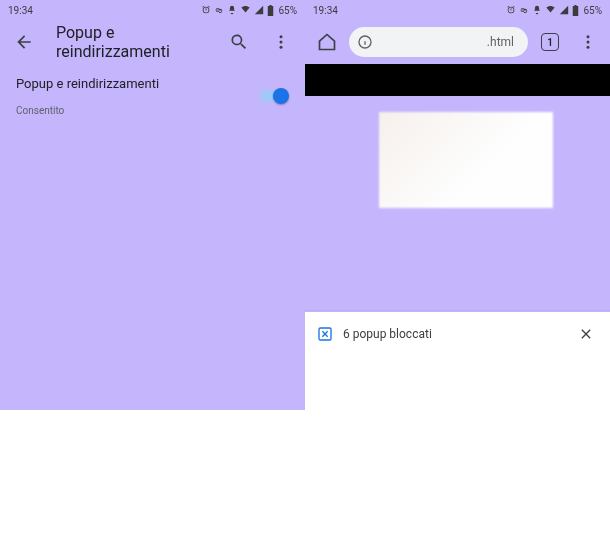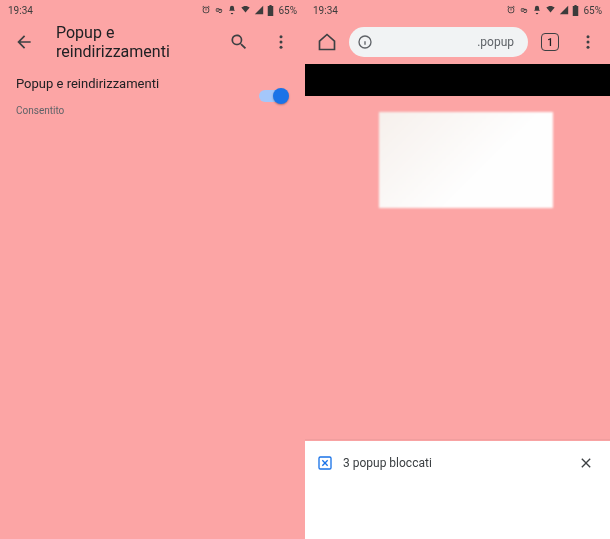--- a/index.html
+++ b/index.html
@@ -6,21 +6,21 @@
   body {
     font-family: Roboto, Arial, sans-serif;
     font-size: 13px;
     color: #202124;
     background: #fff;
     width: 610px;
     height: 539px;
     overflow: hidden;
   }
   .container { display: flex; width: 610px; height: 539px; }
-  .panel { width: 305px; height: 539px; position: relative; background: #fca5a5; }
+  .panel { width: 305px; height: 410px; position: relative; background: #c4b5fd; }
   .panel-left { border-right: 0; }
   .panel-right { }
 
   
   .status-bar {
     height: 20px;
     display: flex;
     align-items: center;
     padding: 0 8px;
     font-size: 10px;
@@ -261,21 +261,21 @@
         <svg width="20" height="20" viewBox="0 0 24 24" fill="none" stroke="#3c4043" stroke-width="2">
             <path d="M3 11l9-8 9 8v10H3z"></path>
           </svg>
       </div>
       <div class="omnibox">
         <svg width="16" height="16" viewBox="0 0 24 24" fill="none" stroke="#5f6368" stroke-width="2">
             <circle cx="12" cy="12" r="9"></circle>
             <line x1="12" y1="8" x2="12" y2="8"></line>
             <line x1="12" y1="11" x2="12" y2="16"></line>
           </svg>
-        <span class="omnibox-text">.popup</span>
+        <span class="omnibox-text">.html</span>
       </div>
       <div class="icon-btn">
         <div class="tab-count">1</div>
       </div>
       <div class="icon-btn">
         <svg width="18" height="18" viewBox="0 0 24 24" fill="#3c4043">
             <circle cx="12" cy="5" r="2"></circle>
             <circle cx="12" cy="12" r="2"></circle>
             <circle cx="12" cy="19" r="2"></circle>
           </svg>
@@ -289,21 +289,21 @@
 
     <div class="bottom-sep"></div>
 
     <div class="bottom-sheet">
       <div class="sheet-row">
         <svg width="16" height="16" viewBox="0 0 24 24">
           <rect x="3" y="3" width="18" height="18" rx="2" fill="none" stroke="#1a73e8" stroke-width="2"></rect>
           <line x1="8" y1="8" x2="16" y2="16" stroke="#1a73e8" stroke-width="2"></line>
           <line x1="16" y1="8" x2="8" y2="16" stroke="#1a73e8" stroke-width="2"></line>
         </svg>
-        <span class="sheet-text">3 popup bloccati</span>
+        <span class="sheet-text">6 popup bloccati</span>
         <div class="close-x">
           <svg width="16" height="16" viewBox="0 0 24 24" fill="#3c4043">
               <path d="M19 6.4L17.6 5 12 10.6 6.4 5 5 6.4 10.6 12 5 17.6 6.4 19 12 13.4 17.6 19 19 17.6 13.4 12z"></path>
             </svg>
         </div>
       </div>
     </div>
   </div>
 
 </div>

